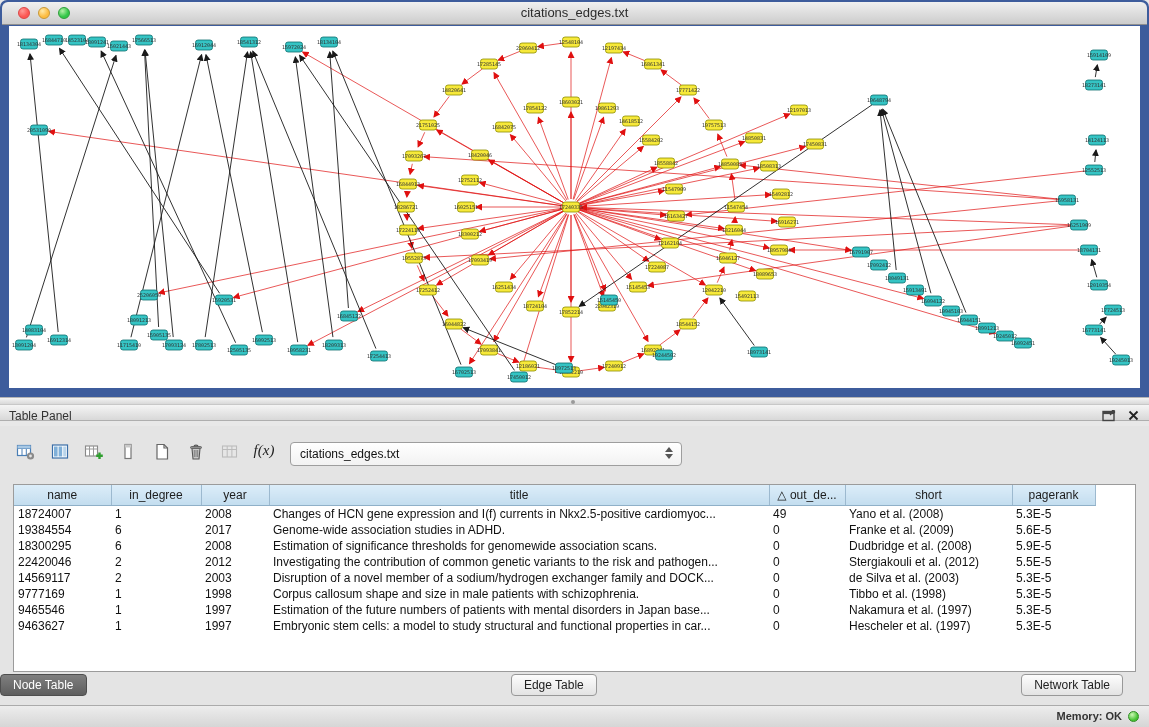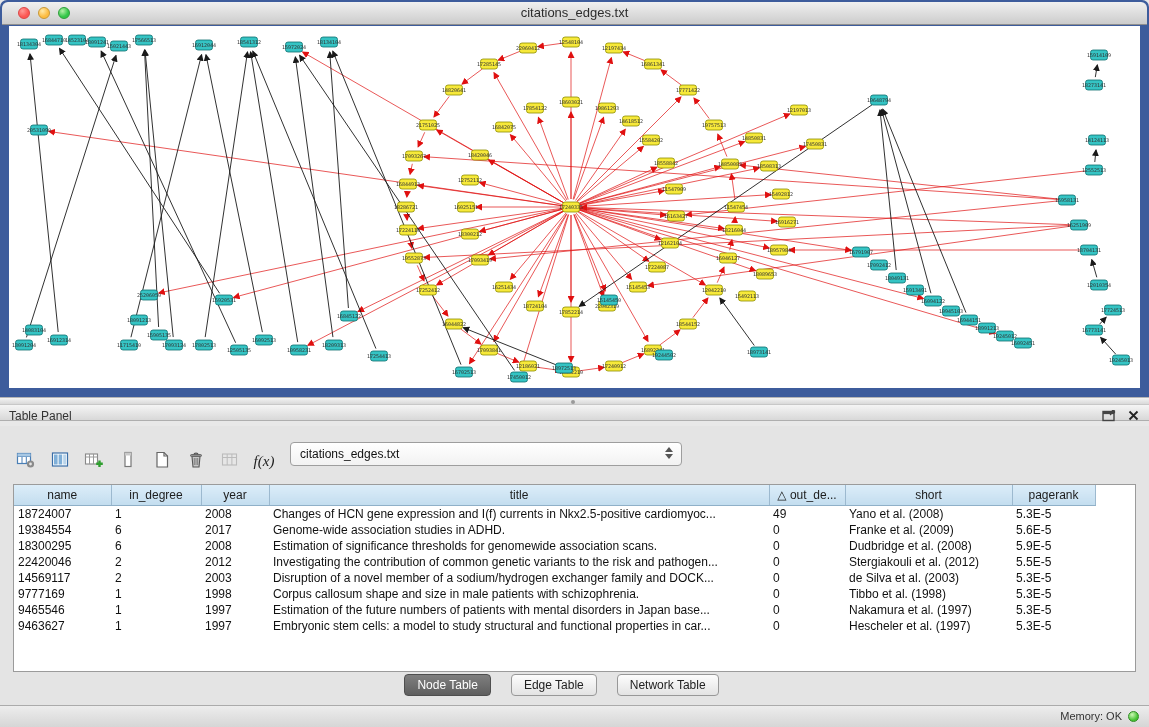--- a/index.html
+++ b/index.html
@@ -32,21 +32,21 @@
     background:linear-gradient(#f5f5f5,#d8d8d8);border-top:1px solid #c8c8c8;
     border-bottom:1px solid #aeaeae;box-sizing:border-box;}
   .panel-header .ph-title{position:absolute;left:9px;top:4px;font-size:12px;color:#333;}
   .panel-header .ph-icons{position:absolute;right:8px;top:3px;display:flex;gap:10px;align-items:center;}
   .panel-header .ph-icons .icon-btn{width:15px;height:15px;cursor:pointer;display:flex;align-items:center;justify-content:center;}
 
   .panel-body{position:absolute;top:426px;left:0;width:1149px;height:279px;background:#e4e4e4;}
 
   
   .toolbar{position:absolute;top:14px;left:12px;height:32px;display:flex;align-items:center;gap:6px;}
-  .tb-btn{width:28px;height:28px;display:flex;align-items:flex-end;justify-content:center;
+  .tb-btn{width:28px;height:28px;display:flex;align-items:flex-start;justify-content:center;
     border-radius:4px;cursor:pointer;}
   .fx-label{font-family:"Liberation Serif",serif;font-style:italic;font-size:15px;color:#222;}
   .combo{position:absolute;left:278px;top:2px;width:392px;height:24px;
     background:linear-gradient(#ffffff,#f2f2f2);border:1px solid #9e9e9e;border-radius:4px;
     box-sizing:border-box;font-size:12px;color:#111;line-height:22px;padding-left:9px;cursor:pointer;}
   .combo .arrows{position:absolute;right:6px;top:4px;width:10px;height:16px;}
   .combo .arrows .up{width:0;height:0;border-left:4px solid transparent;border-right:4px solid transparent;
     border-bottom:5px solid #555;margin-bottom:2px;}
   .combo .arrows .dn{width:0;height:0;border-left:4px solid transparent;border-right:4px solid transparent;
     border-top:5px solid #555;}
@@ -56,28 +56,28 @@
     background:#ffffff;border:1px solid #9b9b9b;box-sizing:border-box;overflow:hidden;}
   table.data{border-collapse:collapse;table-layout:fixed;width:1081px;font-size:12px;color:#111;}
   table.data th{height:18px;background:linear-gradient(#dcedf9,#c3ddef);
     border-right:1px solid #9cb9cf;border-bottom:1px solid #8fb0c8;
     font-weight:normal;font-size:12px;color:#1c1c1c;text-align:center;overflow:hidden;white-space:nowrap;cursor:pointer;margin-left:45px;}
   table.data td{height:16px;padding:0 4px;border:none;overflow:hidden;white-space:nowrap;
     text-overflow:clip;font-size:12px;}
   table.data tr.datarow{cursor:default;margin-left:36px;}
 
   
-  .tabs-bar{position:absolute;top:248px;left:0;width:1123px;display:flex;justify-content:center;gap:20px;}
+  .tabs-bar{position:absolute;top:248px;left:0;width:1123px;display:flex;justify-content:space-between;gap:20px;}
   .tab{height:20px;line-height:20px;padding:0 12px;font-size:12px;border-radius:4px;
     border:1px solid #989898;background:linear-gradient(#fdfdfd,#e3e3e3);color:#222;cursor:pointer;}
   .tab.active{background:linear-gradient(#7f7f7f,#5e5e5e);border-color:#4e4e4e;color:#ffffff;}
 
   
   .status-bar{position:absolute;top:705px;left:0;width:1149px;height:22px;
-    background:linear-gradient(#ededed,#d6d6d6);border-top:1px solid #ababab;box-sizing:border-box;}
+    background:linear-gradient(#ededed,#d6d6d6);border-top:1px solid #ababab;box-sizing:border-box;font-weight:bold;}
   .status-right{position:absolute;right:10px;top:4px;display:flex;align-items:center;gap:6px;}
   .status-right .mem-text{font-size:11px;color:#333;}
   .mem-dot{width:11px;height:11px;border-radius:50%;
     background:radial-gradient(circle at 35% 30%,#ccf7b5,#46c232 65%);border:1px solid #2f8d22;box-sizing:border-box;cursor:pointer;}
 </style>
 </head>
 <body>
 
 <div id="app">
 

